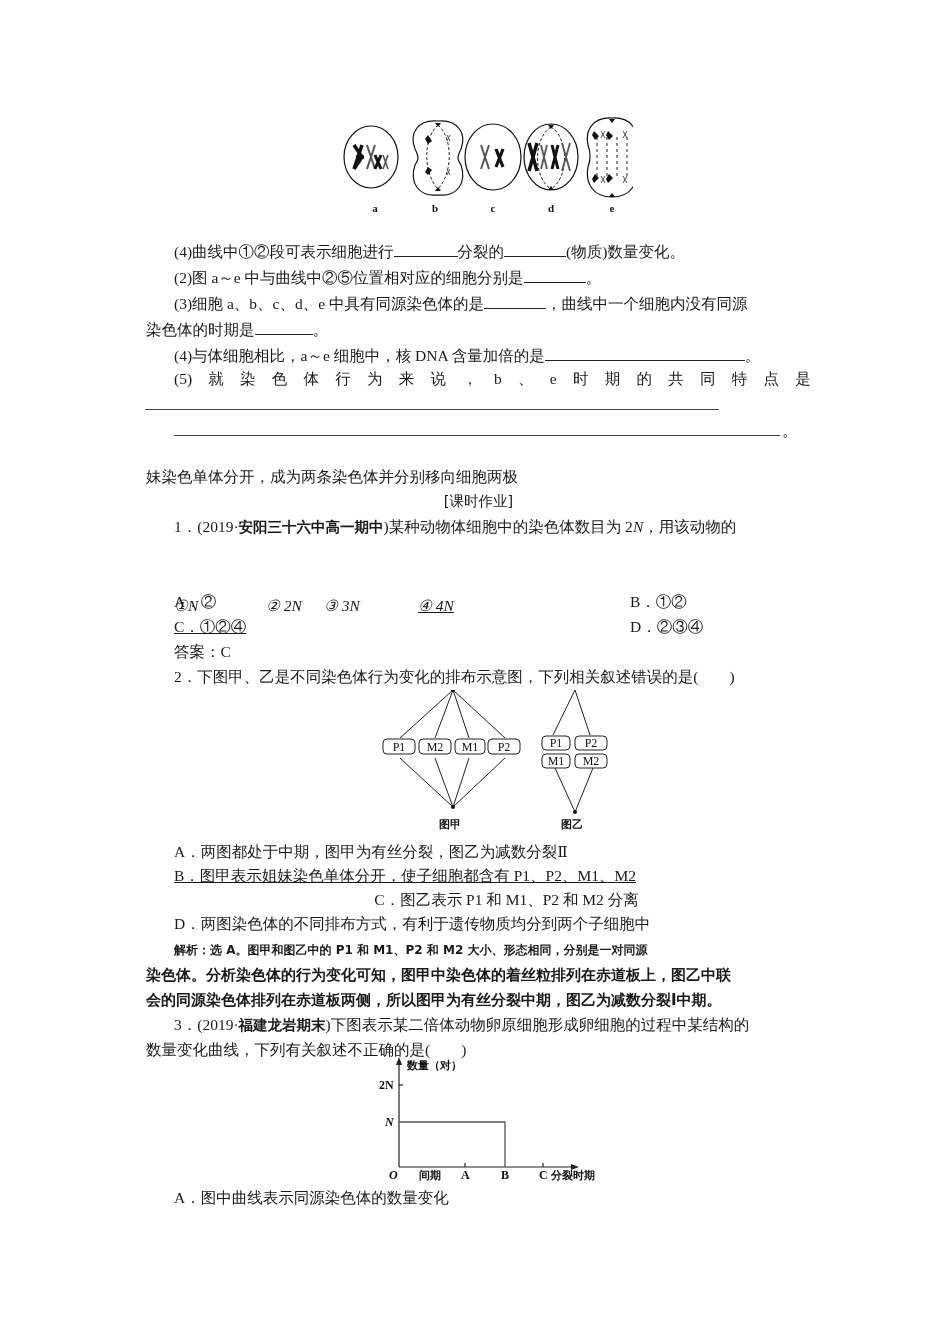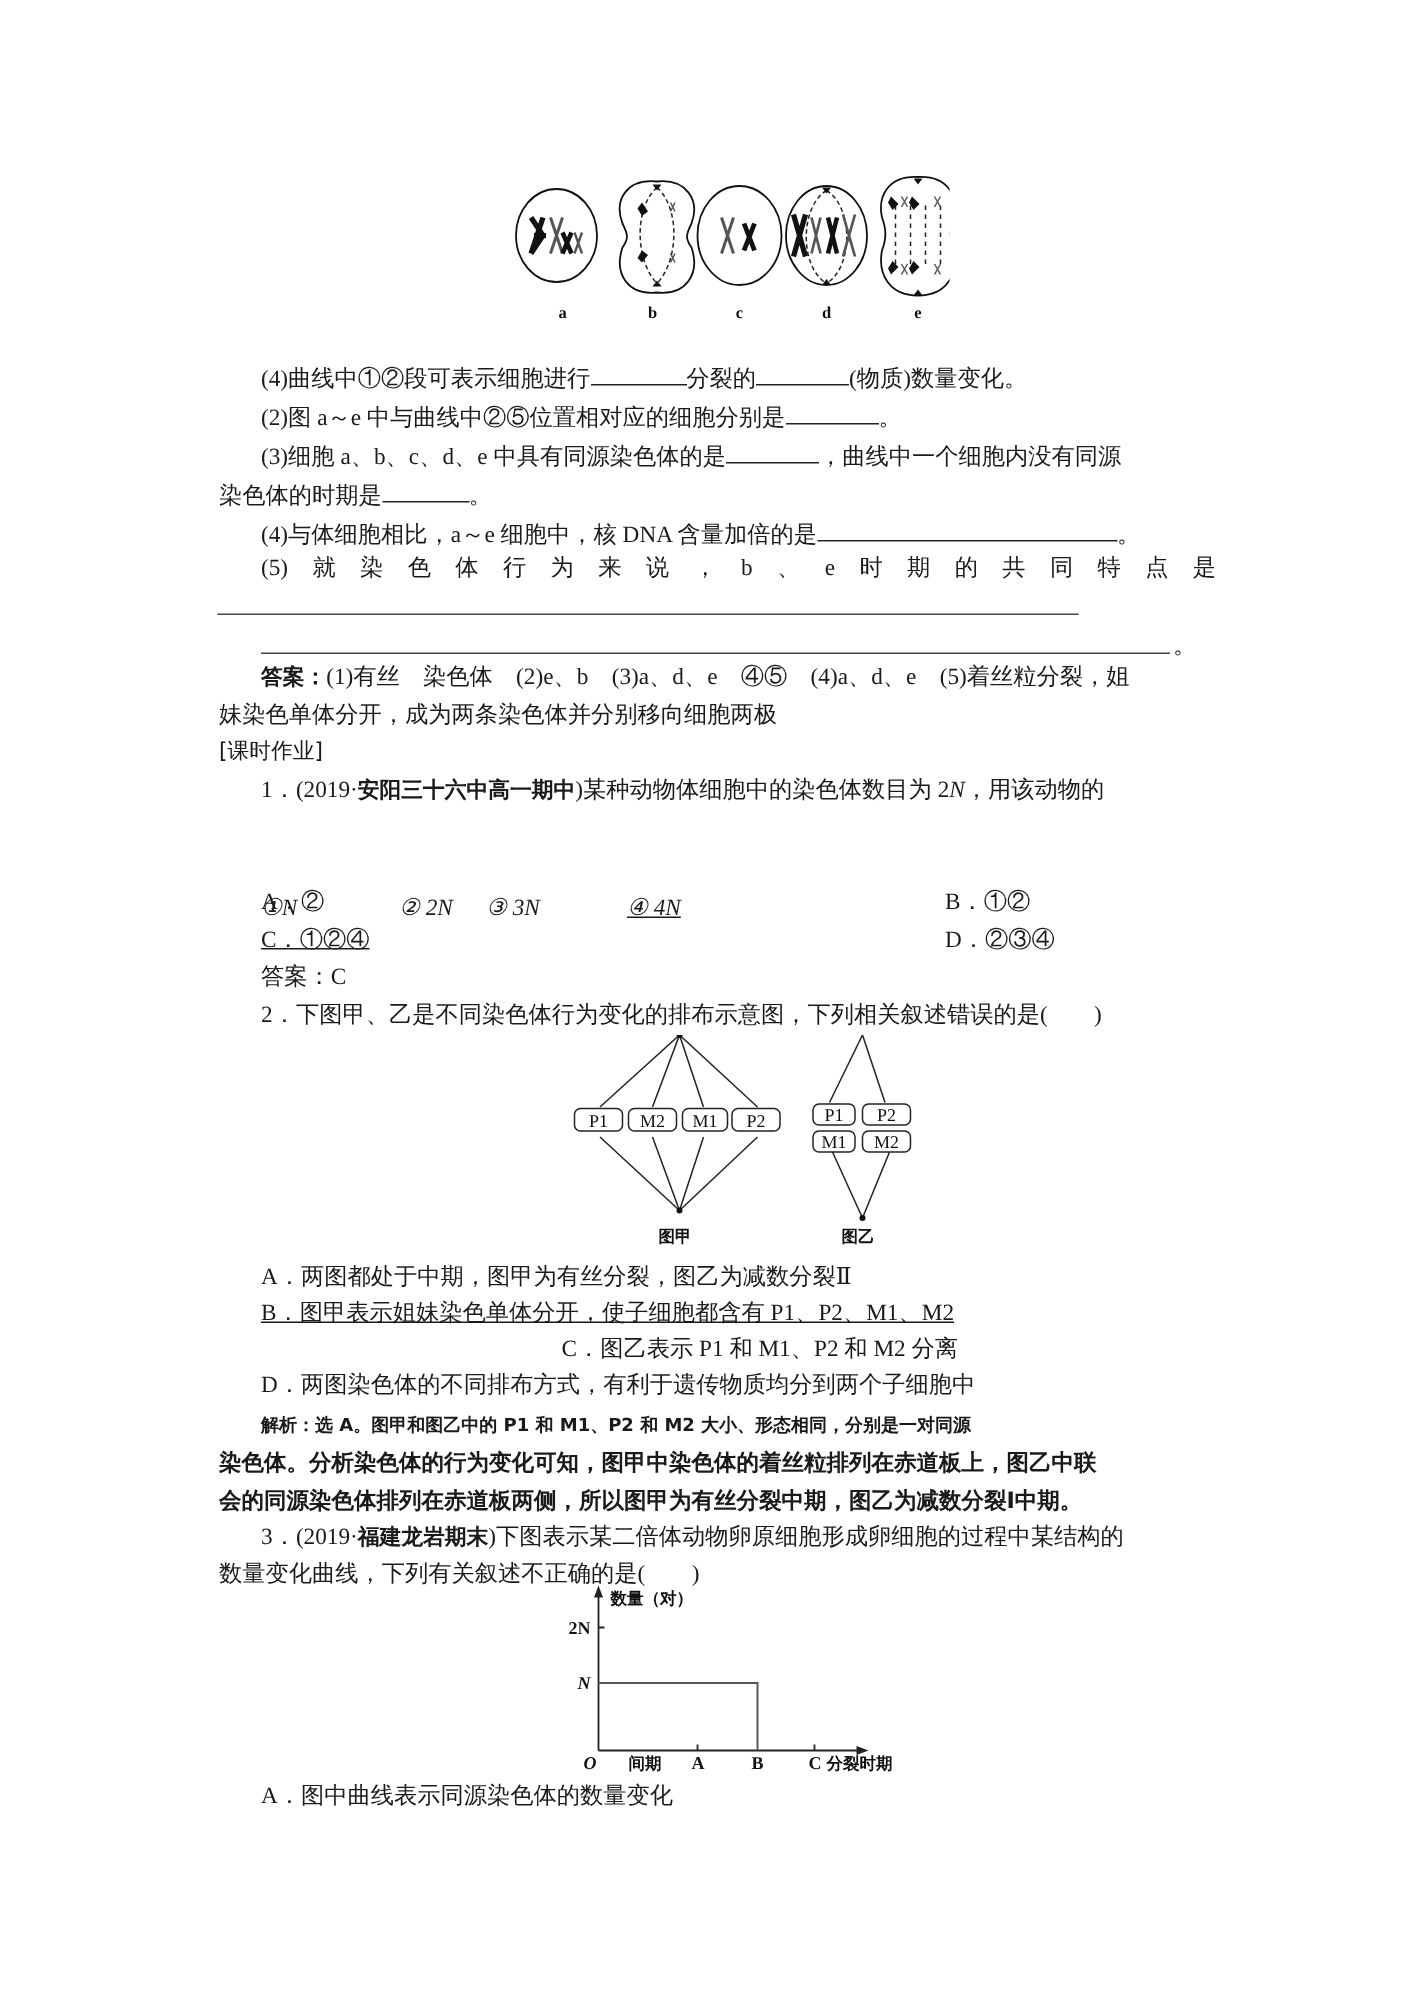--- a/index.html
+++ b/index.html
@@ -4,21 +4,21 @@
 <style>
   html, body { margin:0; padding:0; background:#ffffff; }
   body { width:950px; height:1344px; position:relative; overflow:hidden;
          font-family:"Liberation Serif","DejaVu Serif",serif; color:#1a1a1a; }
   .page { position:absolute; left:0; top:0; width:950px; height:1344px; }
   .line { position:absolute; left:146px; width:665px; font-size:15.5px; line-height:22px; white-space:nowrap; }
   .ind { padding-left:28px; }
   .blank { display:inline-block; border-bottom:1px solid #222; height:16px; vertical-align:baseline; }
   .hei { font-family:"DejaVu Sans","Liberation Sans",sans-serif; font-weight:bold; font-size:14.5px; }
   .justify { display:flex; justify-content:space-between; }
-  .center { }
+  .center { text-align:center; }
   .fig { position:absolute; }
   .fig svg { display:block; }
   .opt-right { position:absolute; left:630px; }
   .rule { position:absolute; border-bottom:1px solid #444; height:0; }
   .ital { font-style:italic; }
 </style>
 </head>
 <body>
 
 <div class="page">
@@ -140,23 +140,20 @@
       <span>共</span>
       <span>同</span>
       <span>特</span>
       <span>点</span>
       <span>是</span>
   </div>
   <div class="rule" style="left:145px; top:409px; width:574px;"></div>
   <div class="rule" style="left:174px; top:435px; width:606px;"></div>
   <div class="line" style="left:782px; top:420px; width:20px;">。</div>
 
-  <div class="line ind" style="top:441px;">
-    <span class="hei">答案：</span><span>(1)有丝　染色体　(2)e、b　(3)a、d、e　④⑤　(4)a、d、e　(5)着丝粒分裂，姐</span>
-  </div>
   <div class="line" style="top:466px;">妹染色单体分开，成为两条染色体并分别移向细胞两极</div>
 
   <div class="line center" style="top:490px;">
     <span style="font-family:'DejaVu Sans',sans-serif; font-size:14.5px;">[课时作业]</span>
   </div>
 
   <div class="line ind" style="top:516px;">
     <span>1．(2019·</span><span class="hei">安阳三十六中高一期中</span><span>)某种动物体细胞中的染色体数目为 2</span><span class="ital">N</span><span>，用该动物的</span>
   </div>
   <div class="line ind" style="top:595px;text-decoration:underline;">

